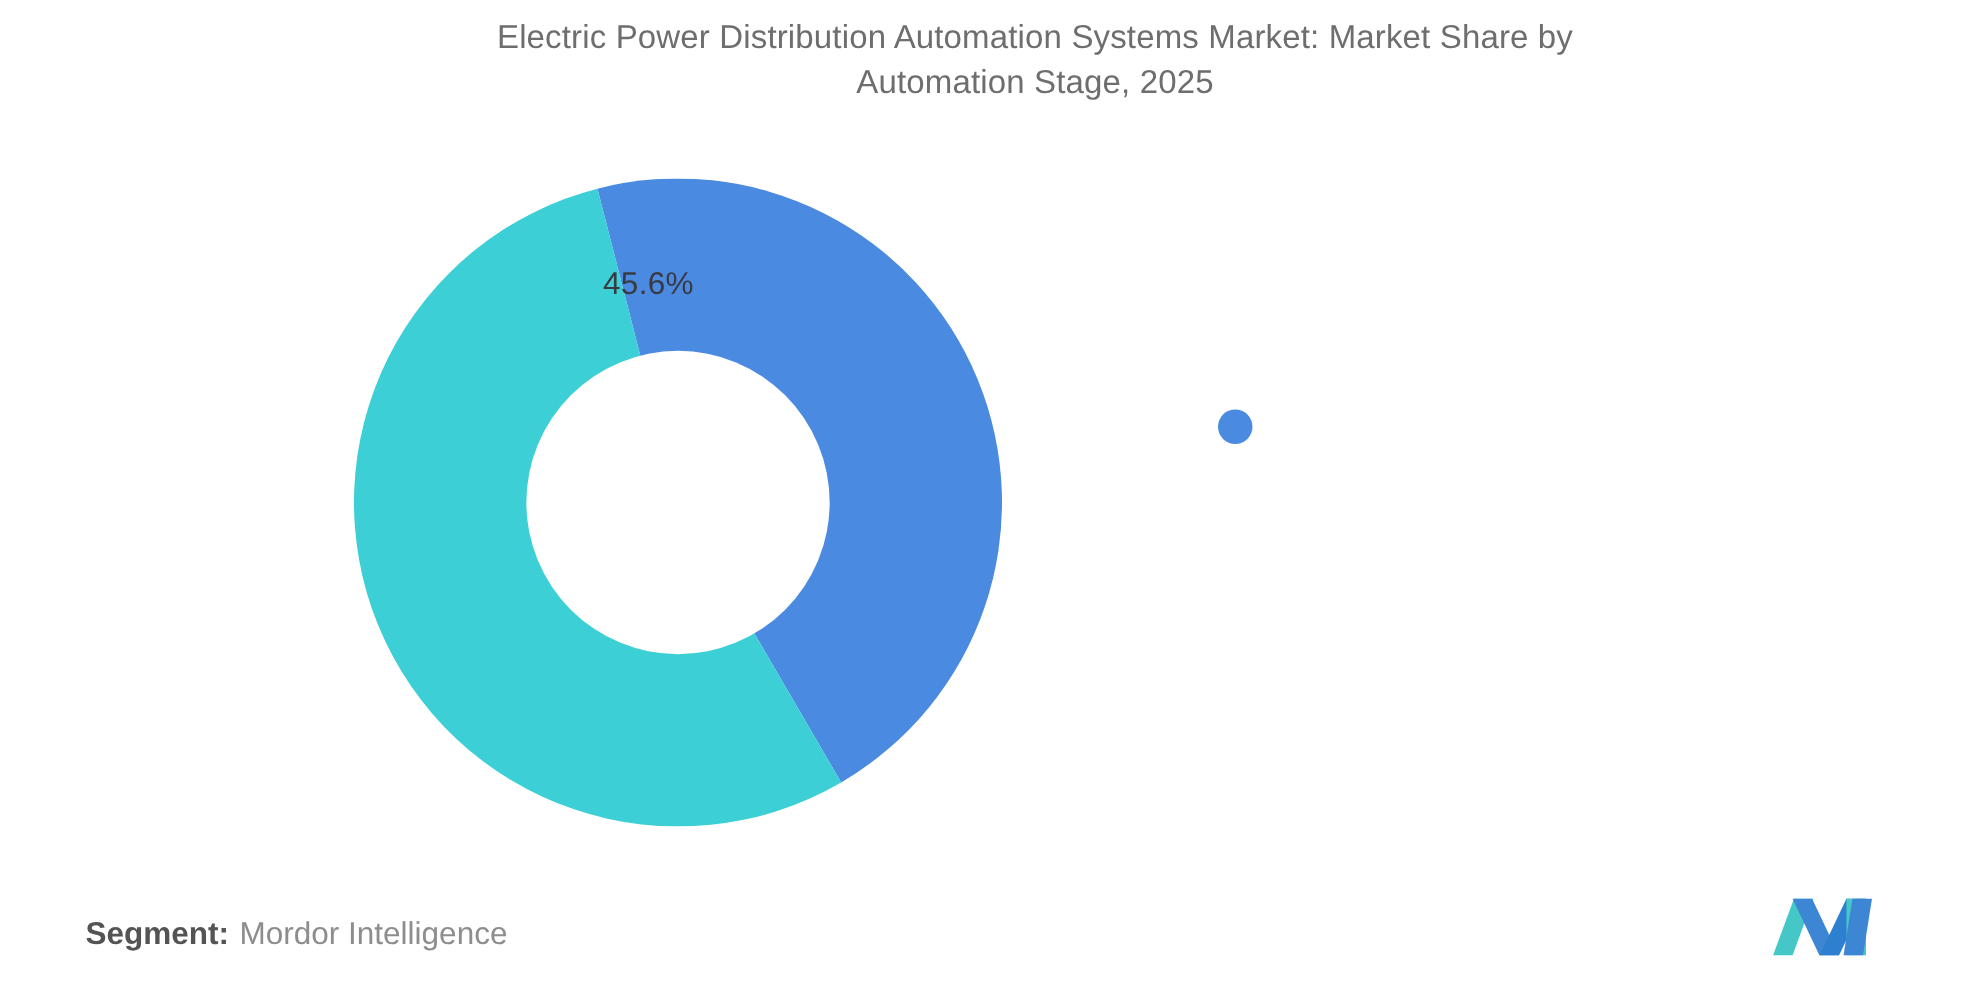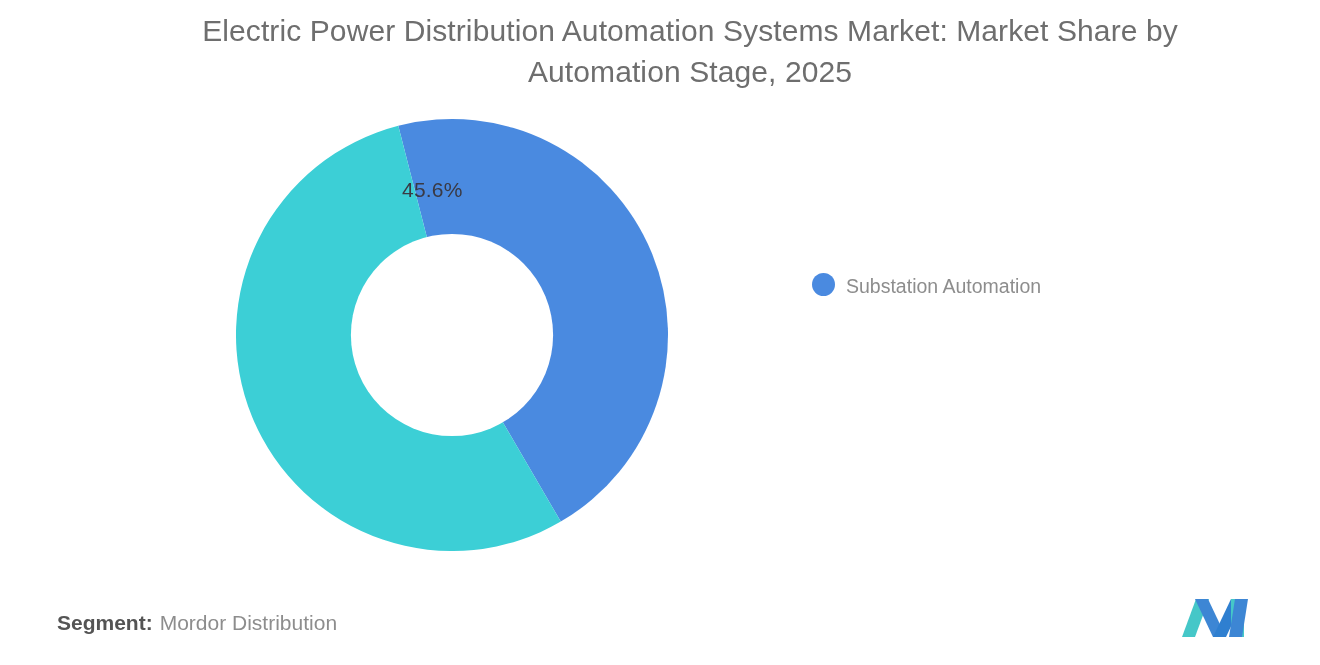--- a/index.html
+++ b/index.html
@@ -23,21 +23,21 @@
   }
 
   
   .chart-title {
     position: absolute;
     left: 150px;
     top: 10px;
     width: 1080px;
     text-align: center;
     color: #6e6e6e;
-    font-size: 30px;
+    font-size: 22px;
     line-height: 1.38;
     font-weight: 400;
     letter-spacing: 0.1px;
     white-space: pre-line;
   }
 
   
   .donut-wrap {
     position: absolute;
     left: 236px;
@@ -138,26 +138,25 @@
 
       <circle cx="216" cy="216" r="101.1" fill="#ffffff"></circle>
     </svg>
   </div>
 
   <div class="slice-label">45.6%</div>
 
   <div class="legend">
     <div class="legend-item">
       <span class="legend-swatch" style="background:#4a8ae0"></span>
-      <span class="legend-label">Substation Automation</span>
     </div>
   </div>
 
   <div class="source-line">
-    <span class="source-key">Segment:</span><span class="source-val">Mordor Distribution</span>
+    <span class="source-key">Segment:</span><span class="source-val">Mordor Intelligence</span>
   </div>
 
   <div class="brand-logo">
     <svg width="72" height="38" viewBox="0 0 72 38">
 
       <polygon points="0,38 14,0 27,0 13,38" fill="#45c7c8"></polygon>
 
       <polygon points="13,0 26,0 44,38 31,38" fill="#3d86d4"></polygon>
 
       <polygon points="44,38 31,38 49,0 62,0" fill="#2f7fd0"></polygon>

